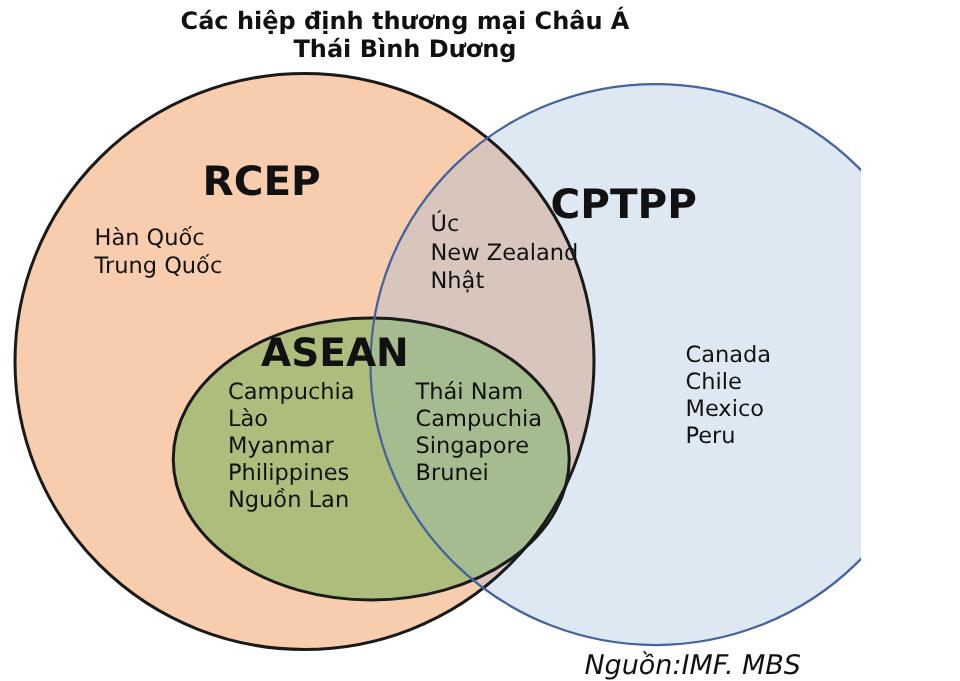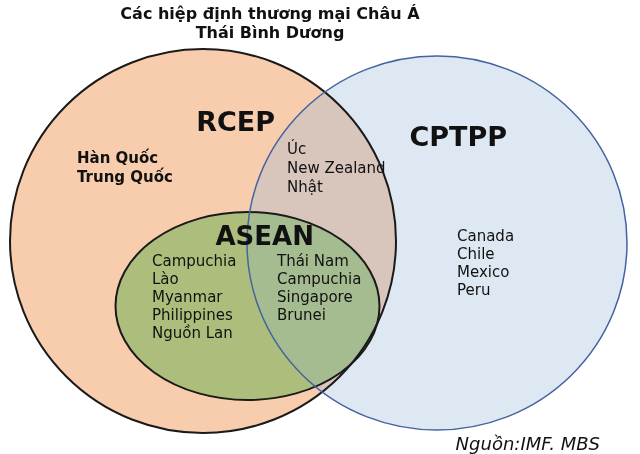--- a/index.html
+++ b/index.html
@@ -2,41 +2,41 @@
 <html><head>
 <meta charset="utf-8">
 <style>
   html,body{margin:0;padding:0;}
   body{
     font-family:"DejaVu Sans","Liberation Sans",sans-serif;
     background:#ffffff;
   }
   .canvas{
     position:relative;
-    width:640px;height:454px;
+    width:574px;height:454px;
     background:#ffffff;
     overflow:hidden;
   }
   .venn-svg{position:absolute;left:0;top:0;}
   .txt{position:absolute;color:#111111;}
   .title{
     left:0;top:4px;width:540px;
     text-align:center;
     font-weight:bold;font-size:16px;line-height:19px;
   }
   .big-label{
     font-weight:bold;font-size:27px;line-height:30px;
-    text-align:right;width:140px;
+    text-align:left;width:140px;
   }
   .rcep-label{left:135px;top:107px;}
   .cptpp-label{left:367px;top:122px;}
   .asean-label{left:174px;top:221px;font-size:26px;}
   .members{font-size:15px;line-height:19px;}
   .members-tight{font-size:15px;line-height:18px;}
-  .rcep-members{left:77px;top:149px;font-weight:bold;}
+  .rcep-members{left:63px;top:149px;}
   .overlap-members{left:287px;top:140px;}
   .asean-left-members{left:152px;top:252px;}
   .asean-right-members{left:277px;top:252px;}
   .cptpp-members{left:457px;top:227px;}
   .source-note{
     right:40px;top:433px;
     font-style:italic;font-size:18px;
   }
 </style>
 </head>

